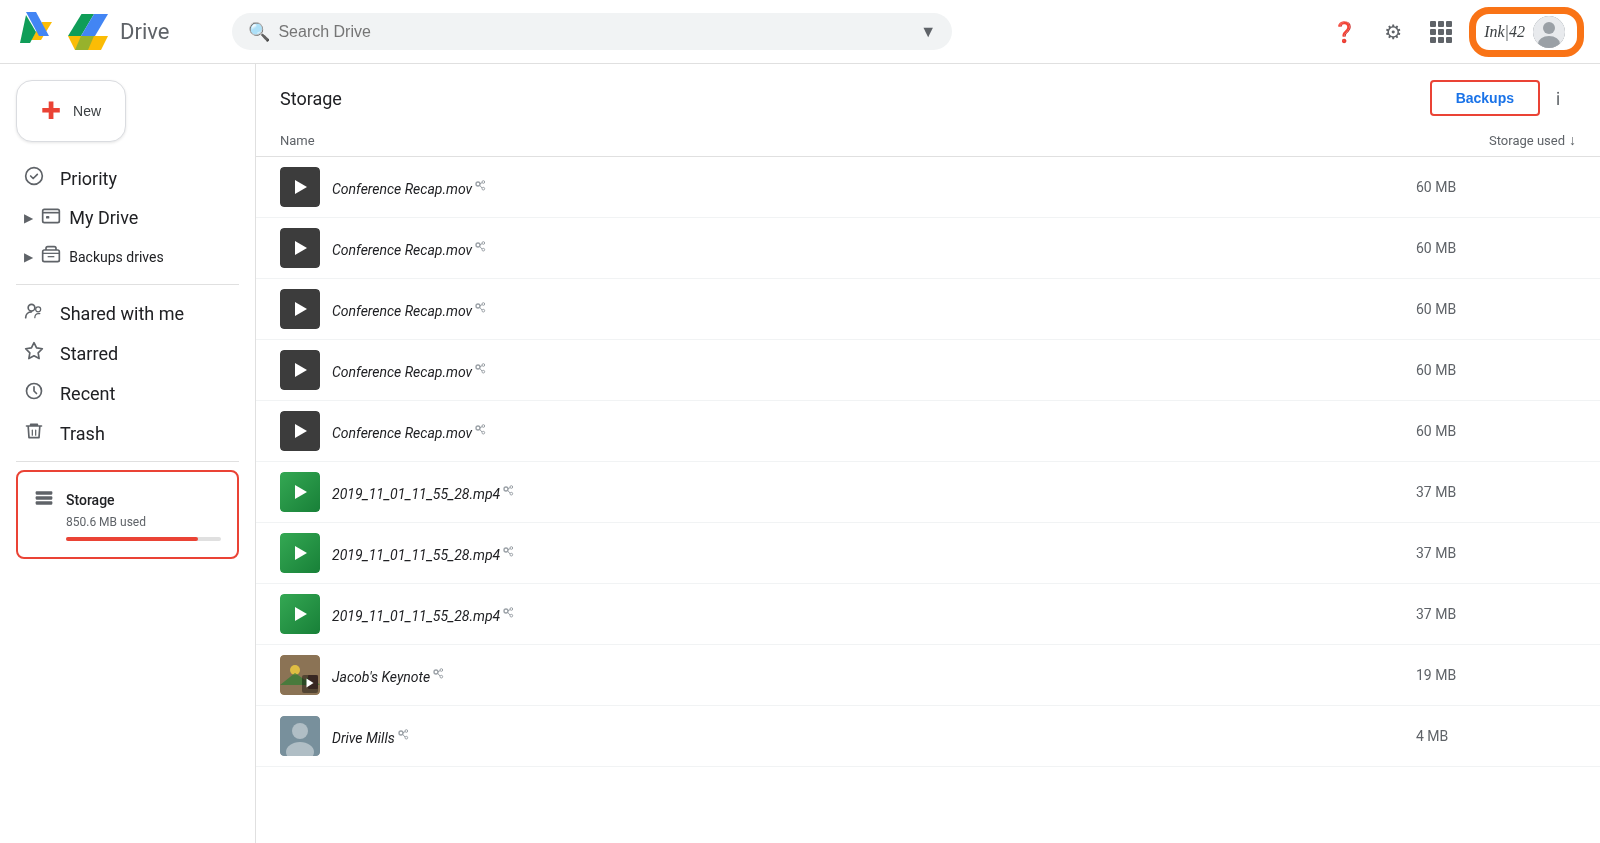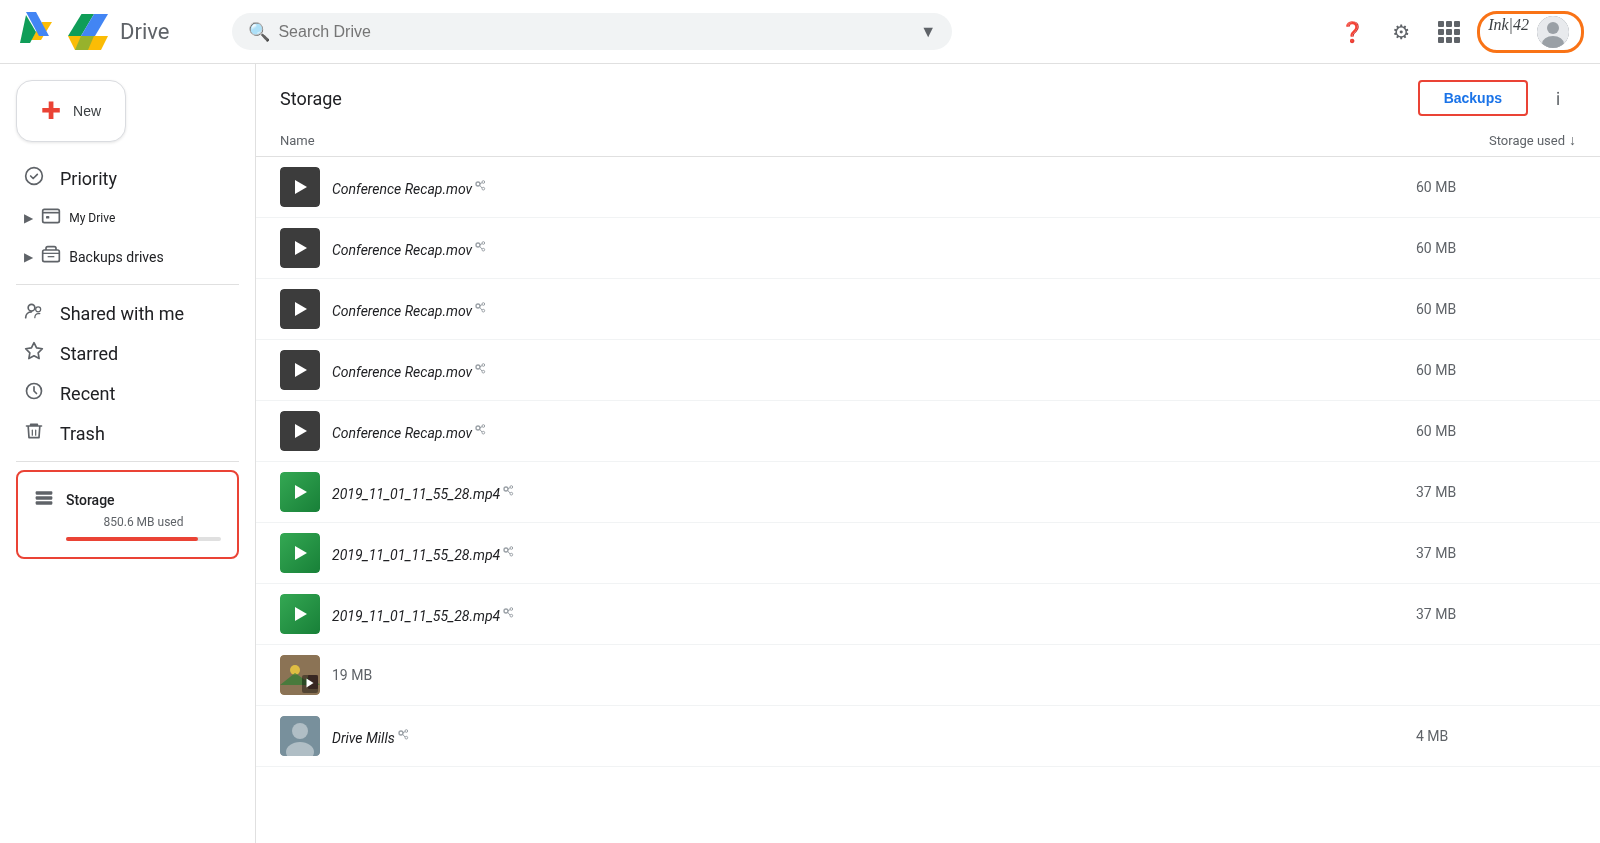--- a/index.html
+++ b/index.html
@@ -62,22 +62,22 @@
       background: transparent;
       cursor: pointer;
       display: flex;
       align-items: center;
       justify-content: center;
       color: #5f6368;
       font-size: 20px;
     }
     .user-badge {
       display: flex;
-      align-items: flex-start;
-      border: 3px solid #f97316;
+      align-items: center;
+      border: 7px solid #f97316;
       border-radius: 20px;
       padding: 2px 12px 2px 8px;
       gap: 8px;
       cursor: pointer;
     }
     .user-badge-text {
       font-family: 'Dancing Script', cursive;
       font-style: italic;
       font-size: 16px;
       color: #3c4043;
@@ -159,21 +159,20 @@
       gap: 12px;
       font-size: 14px;
       color: #202124;
       font-weight: 500;
     }
     .storage-used {
       font-size: 12px;
       color: #5f6368;
       margin-top: 4px;
       padding-left: 32px;
-      text-align: center;
     }
     .storage-bar {
       height: 4px;
       background: #e0e0e0;
       border-radius: 2px;
       margin-top: 8px;
       margin-left: 32px;
     }
     .storage-bar-fill {
       height: 100%;
@@ -195,21 +194,21 @@
       padding: 16px 24px 8px 24px;
     }
     .content-title {
       font-size: 18px;
       font-weight: 400;
       color: #202124;
     }
     .header-actions {
       display: flex;
       align-items: center;
-      gap: 12px;
+      gap: 0;
     }
     .backups-btn {
       padding: 8px 24px;
       border: 2px solid #ea4335;
       border-radius: 4px;
       background: #fff;
       color: #1a73e8;
       font-size: 14px;
       font-weight: 600;
       cursor: pointer;
@@ -416,21 +415,21 @@
 
     <div class="nav-item-expand">
       <span class="expand-arrow">▶</span>
       <span style="color:#5f6368;margin-left:4px;">
         <svg width="20" height="20" viewBox="0 0 24 24" fill="none">
           <rect x="2" y="4" width="20" height="16" rx="2" stroke="#5f6368" stroke-width="2"></rect>
           <path d="M2 8h20" stroke="#5f6368" stroke-width="2"></path>
           <rect x="6" y="12" width="4" height="3" fill="#5f6368" rx="1"></rect>
         </svg>
       </span>
-      <span style="margin-left:4px;font-size:12px;">My Drive</span>
+      <span style="margin-left:4px;font-size:18px;">My Drive</span>
     </div>
 
     <div class="nav-item-expand">
       <span class="expand-arrow">▶</span>
       <span style="color:#5f6368;margin-left:4px;">
         <svg width="20" height="20" viewBox="0 0 24 24" fill="none">
           <rect x="2" y="6" width="20" height="14" rx="2" stroke="#5f6368" stroke-width="2"></rect>
           <path d="M2 10h20" stroke="#5f6368" stroke-width="1.5"></path>
           <path d="M6 6V4a2 2 0 012-2h8a2 2 0 012 2v2" stroke="#5f6368" stroke-width="2"></path>
           <line x1="8" y1="14" x2="16" y2="14" stroke="#5f6368" stroke-width="1.5"></line>
@@ -694,20 +693,32 @@
         <polygon points="0,30 15,18 25,25 30,20 40,30" fill="#2e7d32" opacity="0.7"></polygon>
         <rect x="28" y="20" width="10" height="14" fill="#5d4037" rx="1"></rect>
       </svg>
       <div style="position:absolute;bottom:2px;right:2px;background:rgba(0,0,0,0.4);border-radius:2px;padding:1px 2px;">
         <svg width="12" height="12" viewBox="0 0 24 24">
                   <polygon points="5,3 19,12 5,21" fill="white"></polygon>
                 </svg>
       </div>
     </div>
           </div>
+    <div class="file-name-area">
+      <span class="file-name">Jacob's Keynote</span>
+      <span class="share-icon" style="color:#9aa0a6;font-size:14px;">
+    <svg width="16" height="16" viewBox="0 0 24 24" fill="none">
+                <circle cx="9" cy="9" r="3" stroke="#9aa0a6" stroke-width="2"></circle>
+                <circle cx="17" cy="6" r="2" stroke="#9aa0a6" stroke-width="1.5"></circle>
+                <circle cx="17" cy="16" r="2" stroke="#9aa0a6" stroke-width="1.5"></circle>
+                <line x1="11.5" y1="9" x2="15" y2="7" stroke="#9aa0a6" stroke-width="1.5"></line>
+                <line x1="11.5" y1="11" x2="15" y2="15" stroke="#9aa0a6" stroke-width="1.5"></line>
+              </svg>
+  </span>
+    </div>
     <div class="file-storage">19 MB</div>
   </div>
         <div class="file-row">
     <div class="file-icon-area">
             <div class="img-thumb" style="background:#9aa0a6;">
       <svg width="40" height="40" viewBox="0 0 40 40">
         <rect width="40" height="40" fill="#78909c" rx="4"></rect>
         <circle cx="20" cy="15" r="8" fill="#b0bec5"></circle>
         <ellipse cx="20" cy="36" rx="14" ry="10" fill="#b0bec5"></ellipse>
       </svg>

